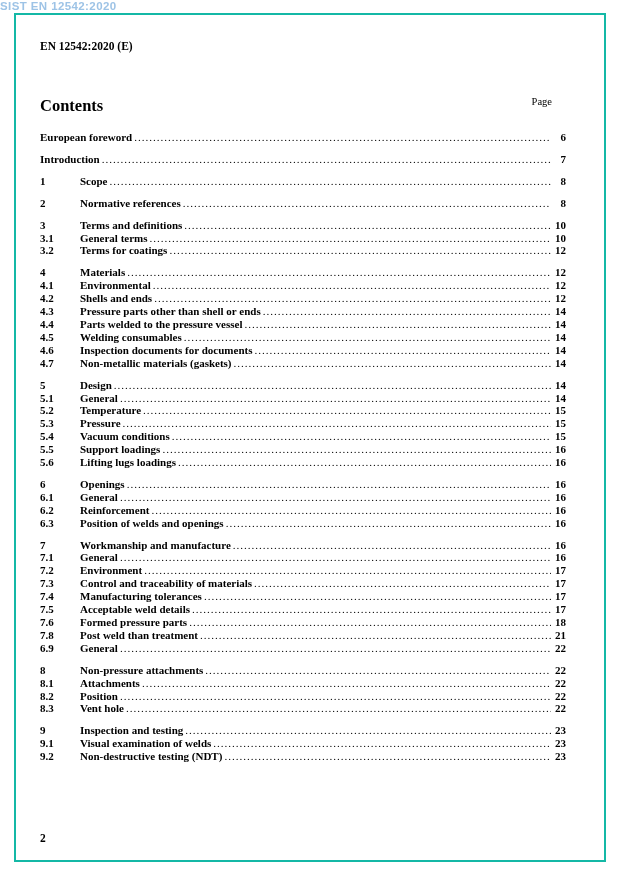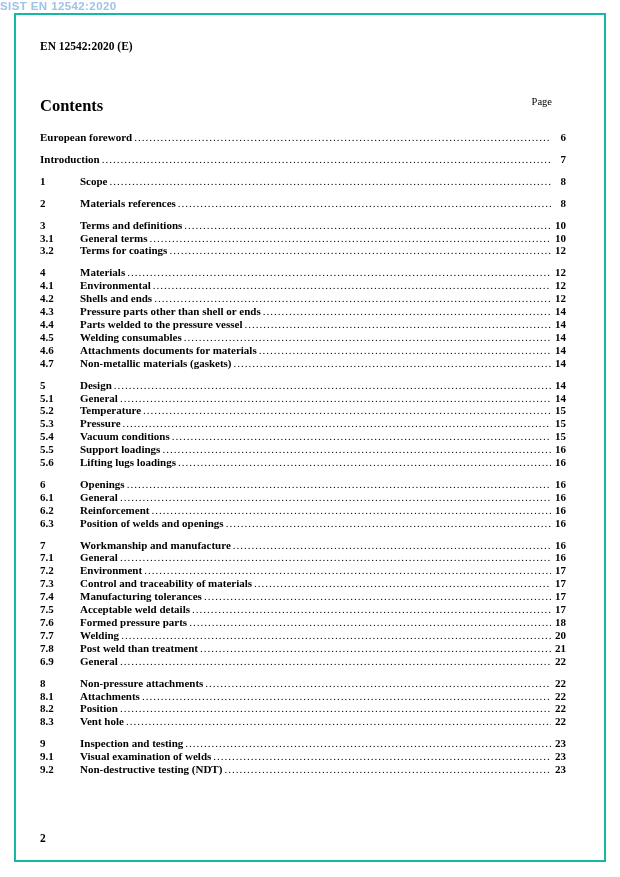--- a/index.html
+++ b/index.html
@@ -123,21 +123,21 @@
         <div class="toc-row">
           <span class="toc-num">1</span>
           <span class="toc-title">Scope</span>
           <span class="toc-dots"></span>
           <span class="toc-page">8</span>
         </div>
       </div>
       <div class="toc-group">
         <div class="toc-row">
           <span class="toc-num">2</span>
-          <span class="toc-title">Materials references</span>
+          <span class="toc-title">Normative references</span>
           <span class="toc-dots"></span>
           <span class="toc-page">8</span>
         </div>
       </div>
       <div class="toc-group">
         <div class="toc-row">
           <span class="toc-num">3</span>
           <span class="toc-title">Terms and definitions</span>
           <span class="toc-dots"></span>
           <span class="toc-page">10</span>
@@ -187,21 +187,21 @@
           <span class="toc-page">14</span>
         </div>
         <div class="toc-row">
           <span class="toc-num">4.5</span>
           <span class="toc-title">Welding consumables</span>
           <span class="toc-dots"></span>
           <span class="toc-page">14</span>
         </div>
         <div class="toc-row">
           <span class="toc-num">4.6</span>
-          <span class="toc-title">Attachments documents for materials</span>
+          <span class="toc-title">Inspection documents for documents</span>
           <span class="toc-dots"></span>
           <span class="toc-page">14</span>
         </div>
         <div class="toc-row">
           <span class="toc-num">4.7</span>
           <span class="toc-title">Non-metallic materials (gaskets)</span>
           <span class="toc-dots"></span>
           <span class="toc-page">14</span>
         </div>
       </div>
@@ -312,26 +312,20 @@
           <span class="toc-dots"></span>
           <span class="toc-page">17</span>
         </div>
         <div class="toc-row">
           <span class="toc-num">7.6</span>
           <span class="toc-title">Formed pressure parts</span>
           <span class="toc-dots"></span>
           <span class="toc-page">18</span>
         </div>
         <div class="toc-row">
-          <span class="toc-num">7.7</span>
-          <span class="toc-title">Welding</span>
-          <span class="toc-dots"></span>
-          <span class="toc-page">20</span>
-        </div>
-        <div class="toc-row">
           <span class="toc-num">7.8</span>
           <span class="toc-title">Post weld than treatment</span>
           <span class="toc-dots"></span>
           <span class="toc-page">21</span>
         </div>
         <div class="toc-row">
           <span class="toc-num">6.9</span>
           <span class="toc-title">General</span>
           <span class="toc-dots"></span>
           <span class="toc-page">22</span>

